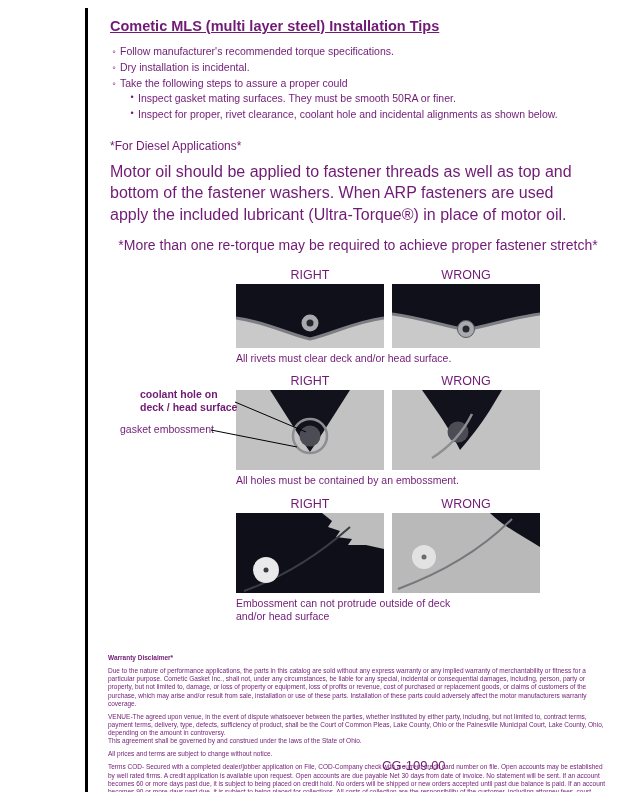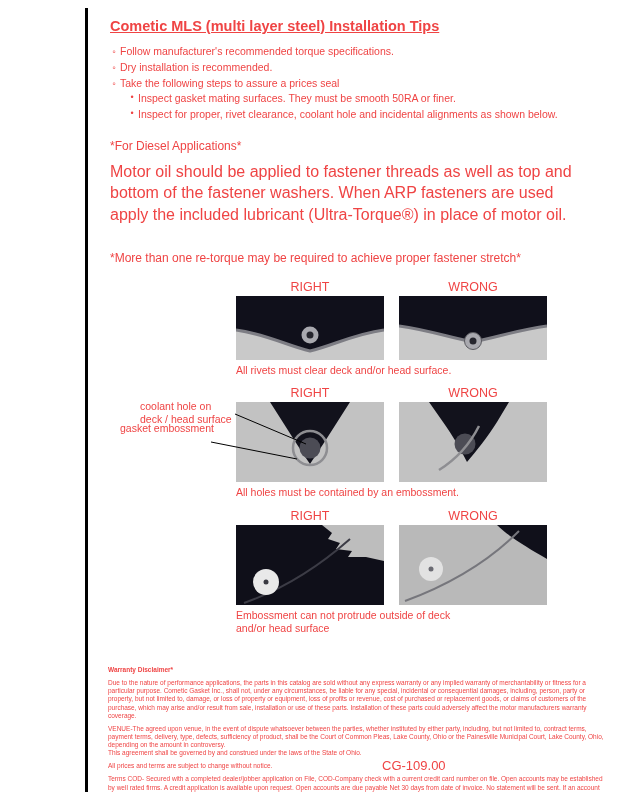--- a/index.html
+++ b/index.html
@@ -1,45 +1,45 @@
 <!DOCTYPE html>
 <html><head>
 <meta charset="utf-8">
 <style>
   html,body { margin:0; padding:0; background:#ffffff; }
   .page {
     position:relative; width:618px; height:792px; background:#ffffff;
-    font-family:"Liberation Sans", sans-serif; color:#ef4444; overflow:hidden;
+    font-family:"Liberation Sans", sans-serif; color:#701a75; overflow:hidden;
   }
   .left-rule { position:absolute; left:85px; top:8px; width:3px; height:786px; background:#000; }
   .content { position:absolute; left:108px; top:18px; width:498px; }
 
   .title { font-size:14.5px; font-weight:bold; text-decoration:underline; margin:0 0 10px 2px; }
 
   .tip-line { font-size:10.5px; line-height:1.5; display:flex; }
   .tip-marker { width:12px; text-align:center; flex:0 0 12px; }
   .sub-tip { margin-left:18px; }
   .sub-tip .tip-marker { font-size:9px; }
 
   .diesel-heading { font-size:12px; font-weight:normal; margin:16px 0 8px 2px; }
   .para { font-size:16px; line-height:1.35; width:468px; margin:0 0 9px 2px; }
-  .note { font-size:12px; margin:25px 0 0 2px; }
+  .note { font-size:14px; margin:11px 0 0 2px;text-align:center; }
 
   .figures { margin-top:15px; }
   .fig-row { position:relative; margin-bottom:9px; }
-  .fig-grid { display:flex; gap:15px; margin-left:128px; }
+  .fig-grid { display:flex; gap:8px; margin-left:128px; }
   .fig-col { width:148px; }
   .fig-label { font-size:12.5px; height:16px; text-align:center; }
   .fig-img { display:block; width:148px; }
   .fig-caption { font-size:10.5px; margin:4px 0 0 128px; line-height:1.3; }
   .pre { white-space:pre-line; }
 
   .anno { position:absolute; font-size:10.5px; line-height:1.2; white-space:pre-line; }
-  .anno-coolant { left:32px; top:14px; }
-  .anno-emboss  { left:12px; top:36px; }
+  .anno-coolant { left:32px; top:14px;font-weight:bold; }
+  .anno-emboss  { left:12px; top:49px; }
   .anno-lines { position:absolute; left:0; top:0; pointer-events:none; }
 
   .legal { margin-top:30px; width:500px; font-size:6.5px; line-height:1.25; }
   .legal-heading { font-weight:bold; margin:0 0 5px 0; }
   .legal p { margin:0 0 5px 0; }
 
   .footer-code { position:absolute; left:382px; top:758px; font-size:13px; }
 </style>
 </head>
 <body>
@@ -50,25 +50,25 @@
   <div class="content">
 
     <h1 class="title">Cometic MLS (multi layer steel) Installation Tips</h1>
 
     <div class="tip-line">
       <span class="tip-marker">◦</span>
       <span>Follow manufacturer's recommended torque specifications.</span>
     </div>
     <div class="tip-line">
       <span class="tip-marker">◦</span>
-      <span>Dry installation is recommended.</span>
+      <span>Dry installation is incidental.</span>
     </div>
     <div class="tip-line">
       <span class="tip-marker">◦</span>
-      <span>Take the following steps to assure a prices seal</span>
+      <span>Take the following steps to assure a proper could</span>
     </div>
     <div class="tip-line sub-tip">
       <span class="tip-marker">•</span>
       <span>Inspect gasket mating surfaces.  They must be smooth 50RA or finer.</span>
     </div>
     <div class="tip-line sub-tip">
       <span class="tip-marker">•</span>
       <span>Inspect for proper, rivet clearance, coolant hole and incidental alignments as shown below.</span>
     </div>
 

